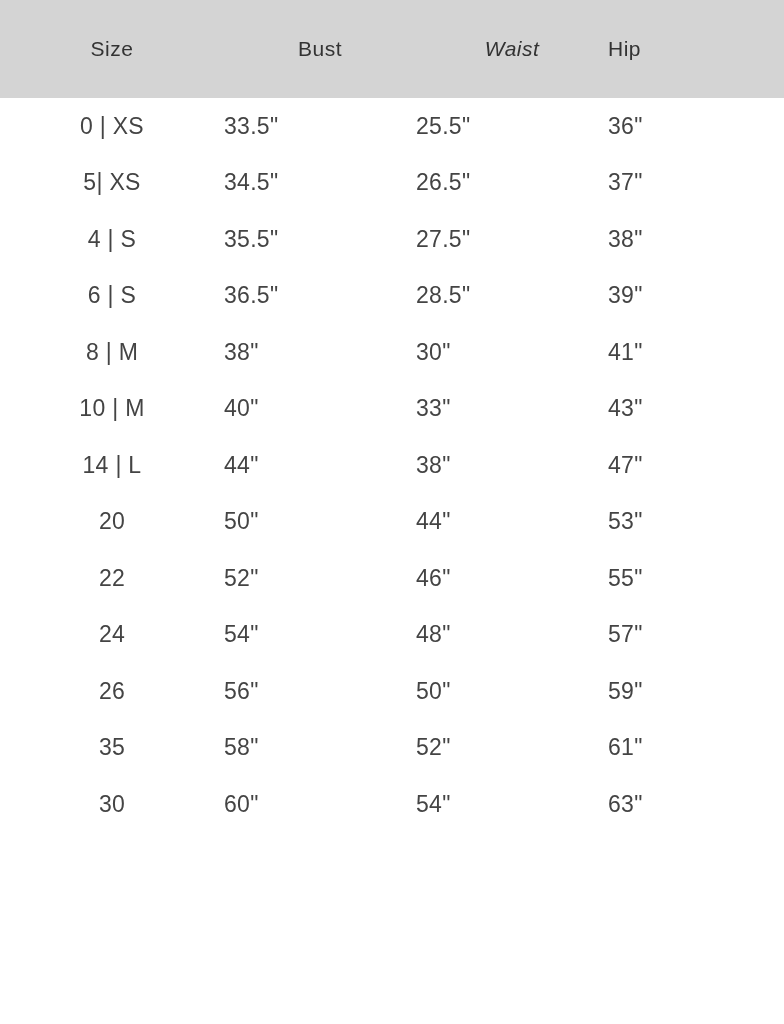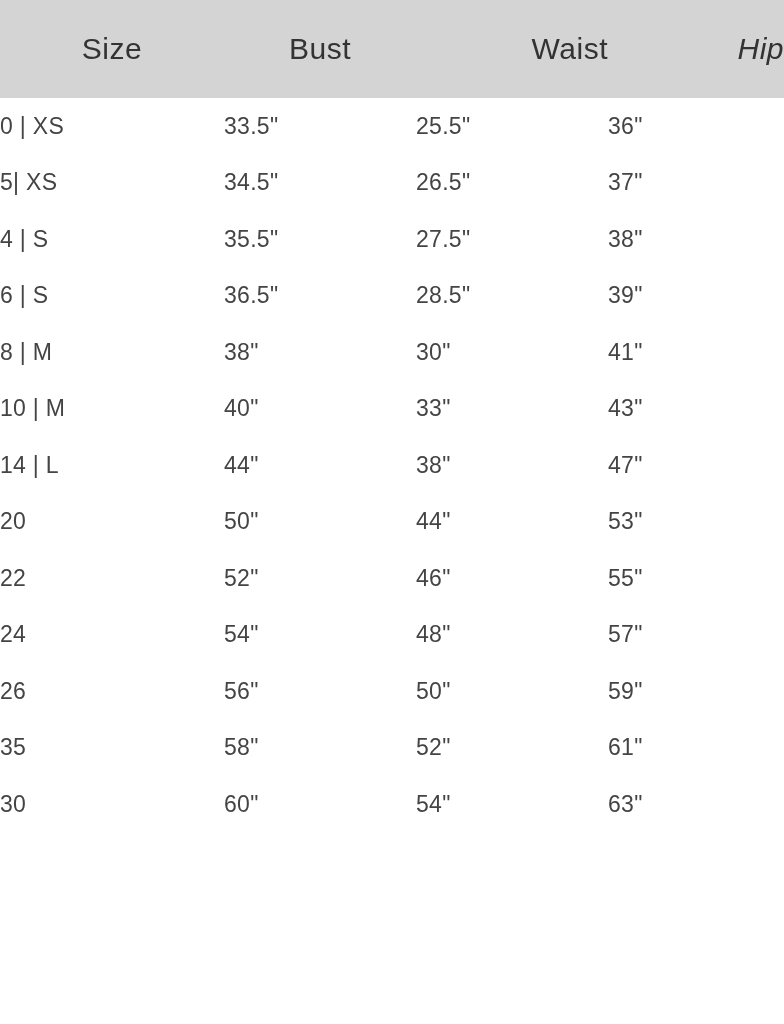--- a/index.html
+++ b/index.html
@@ -16,21 +16,21 @@
   }
   .size-chart {
     width: 784px;
     border-collapse: collapse;
     table-layout: fixed;
   }
   .size-chart thead th {
     background: #d4d4d4;
     height: 98px;
     font-weight: 400;
-    font-size: 30px;
+    font-size: 21px;
     color: #333333;
     letter-spacing: 0.5px;
     padding: 0;
     vertical-align: middle;
   }
   .size-chart tbody td {
     height: 56.5px;
     font-size: 23px;
     font-weight: 300;
     color: #444444;
@@ -39,24 +39,24 @@
     letter-spacing: 0.3px;
   }
   
   .col-size   { width: 224px; text-align: center; }
   .col-bust   { width: 192px; text-align: center; }
   .col-waist  { width: 192px; text-align: center; }
   .col-hip    { width: 176px; text-align: center; }
 
   thead .col-size  { text-align: center; }
   thead .col-bust  { }
-  thead .col-waist { text-align: right; }
-  thead .col-hip   { text-align: right; font-style: italic; }
+  thead .col-waist { text-align: center; font-style: italic; }
+  thead .col-hip   { text-align: left; }
 
-  tbody .col-size  { text-align: left; padding-right: 88px; }
+  tbody .col-size  { text-align: center; padding-right: 88px; }
   tbody .col-bust  { text-align: left;  padding-left: 94px; }
   tbody .col-waist { text-align: left;  padding-left: 82px; }
   tbody .col-hip   { text-align: left;  padding-left: 62px; }
 </style>
 </head>
 <body>
 
 <table class="size-chart">
   <thead>
     <tr>

